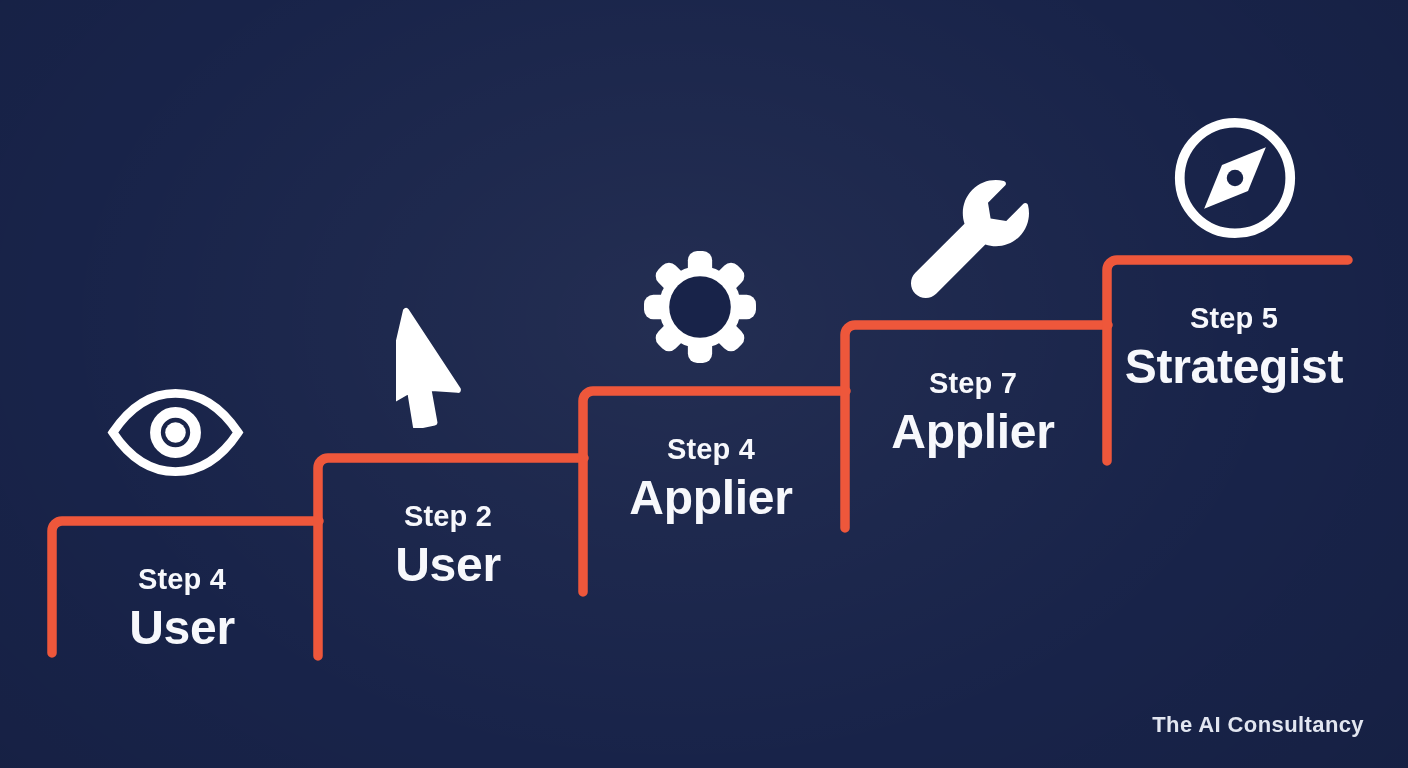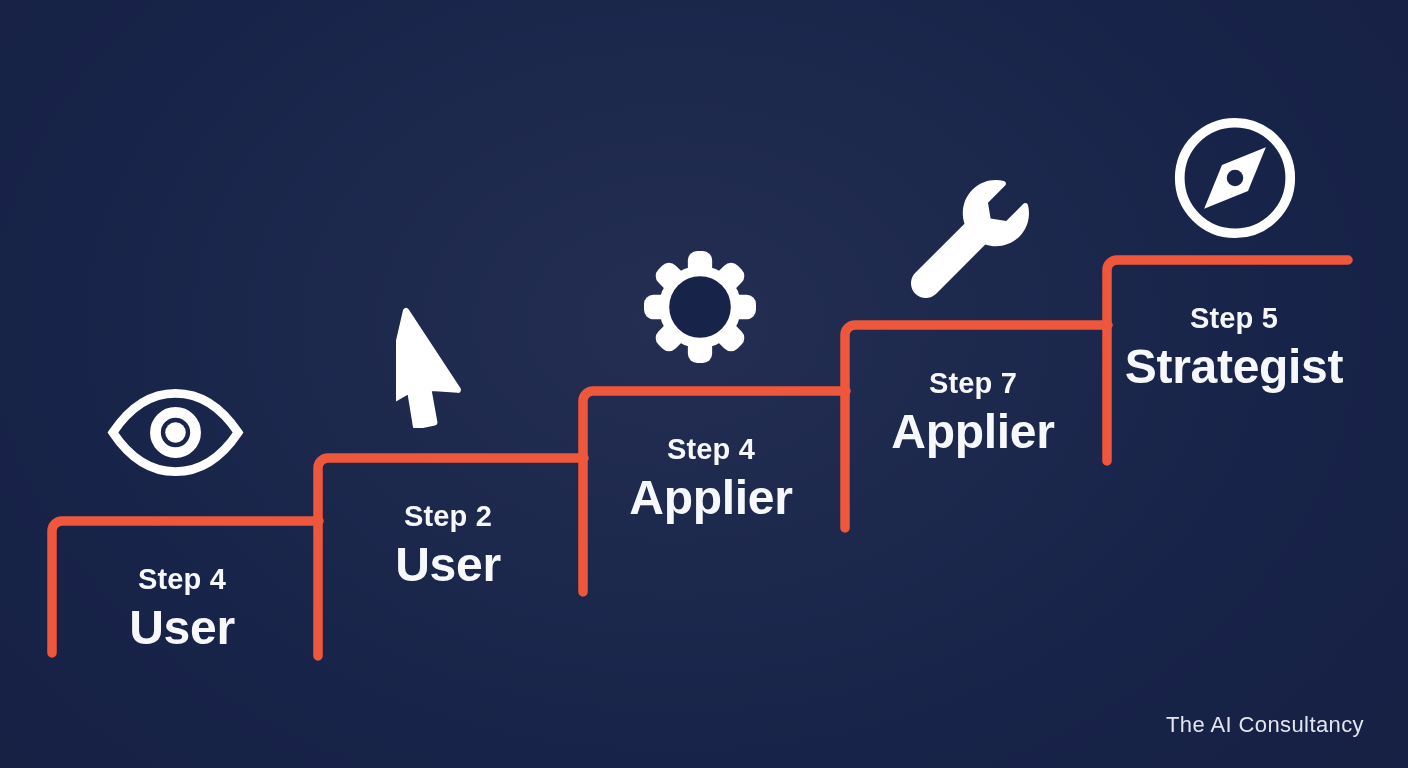--- a/index.html
+++ b/index.html
@@ -69,21 +69,21 @@
     font-weight: 700;
     line-height: 1.0;
     margin-top: 10px;
     letter-spacing: -0.3px;
   }
   .footer-brand {
     position: absolute;
     top: 712px;
     right: 44px;
     font-size: 22px;
-    font-weight: 400;
+    font-weight: 700;
     letter-spacing: 0.4px;
     color: var(--footer);
     margin-left: 47px;
   }
 </style>
 </head>
 <body>
 
 <div class="stage">
 

